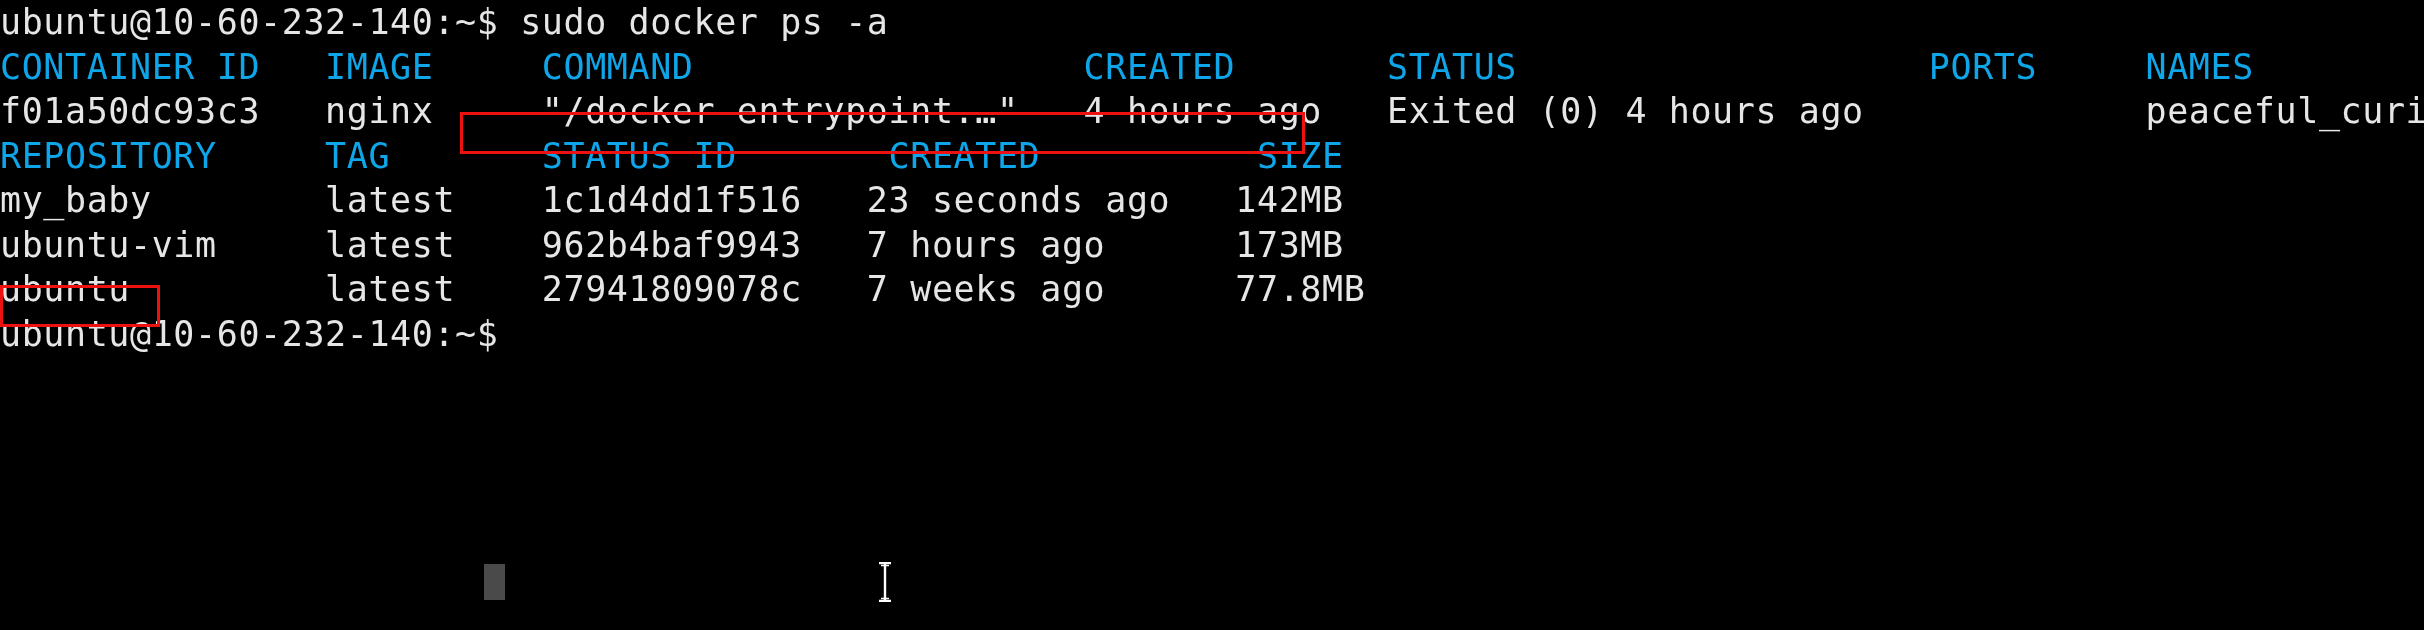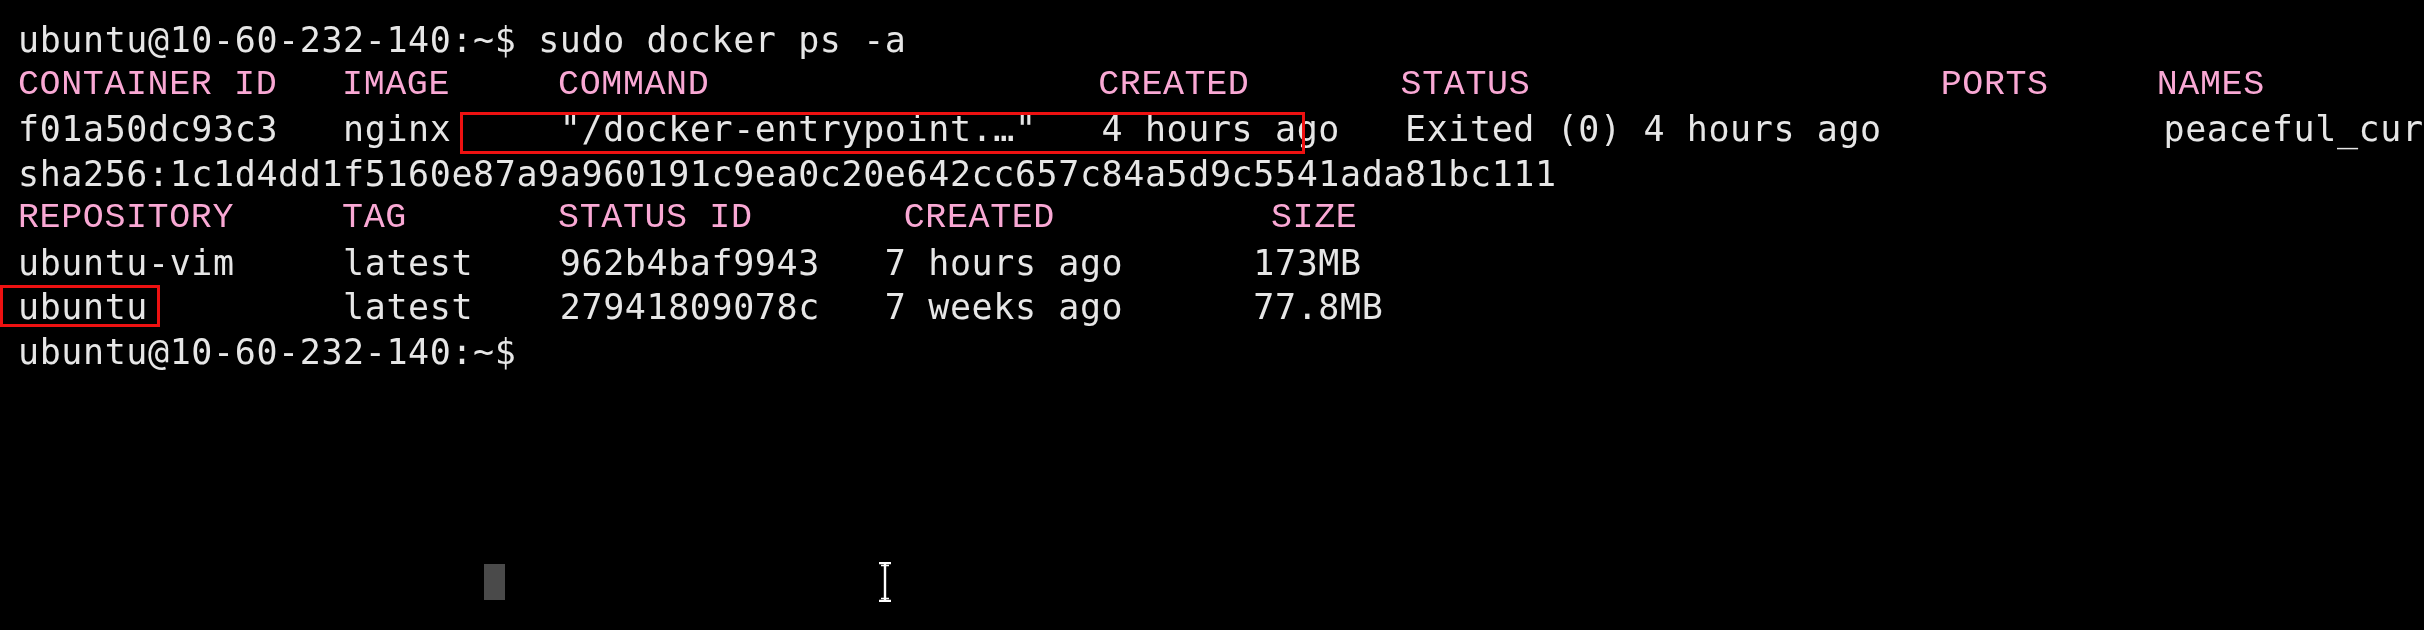--- a/index.html
+++ b/index.html
@@ -11,21 +11,21 @@
     width: 2424px;
     height: 630px;
     overflow: hidden;
     font-family: "DejaVu Sans Mono", monospace;
   }
   #terminal {
     position: relative;
     width: 2424px;
     height: 630px;
     background: #000000;
-    padding: 18px;
+    padding: 0;
     box-sizing: border-box;
   }
   .line {
     position: relative;
     height: 44.5px;
     line-height: 44.5px;
     white-space: pre;
     font-family: "DejaVu Sans Mono", monospace;
     font-size: 35px;
     letter-spacing: 0.6px;
@@ -34,22 +34,21 @@
   .line span {
     white-space: pre;
   }
   .prompt {
     color: #e6e6e6;
   }
   .cmd {
     color: #e6e6e6;
   }
   .hdr {
-    color: #f9a8d4;
-    font-family: Liberation Mono, monospace;
+    color: #0ea5e9;
   }
   .out {
     color: #e6e6e6;
   }
   
   .redbox {
     position: absolute;
     border: 3px solid #ee1111;
     box-sizing: border-box;
     pointer-events: none;
@@ -92,25 +91,25 @@
 
 <div id="terminal">
 
   <div class="line"><span class="prompt">ubuntu@10-60-232-140:~$</span><span> </span><span class="cmd">sudo docker ps -a</span></div>
 
   <div class="line hdr">CONTAINER ID   IMAGE     COMMAND                  CREATED       STATUS                   PORTS     NAMES</div>
 
   <div class="line out">f01a50dc93c3   nginx     "/docker-entrypoint.…"   4 hours ago   Exited (0) 4 hours ago             peaceful_curie</div>
 
 
-  <div class="line out">sha256:1c1d4dd1f5160e87a9a960191c9ea0c20e642cc657c84a5d9c5541ada81bc111</div>
 
 
   <div class="line hdr">REPOSITORY     TAG       STATUS ID       CREATED          SIZE</div>
 
+  <div class="line out">my_baby        latest    1c1d4dd1f516   23 seconds ago   142MB</div>
   <div class="line out">ubuntu-vim     latest    962b4baf9943   7 hours ago      173MB</div>
   <div class="line out">ubuntu         latest    27941809078c   7 weeks ago      77.8MB</div>
 
   <div class="line"><span class="prompt">ubuntu@10-60-232-140:~$</span></div>
 
   <div class="redbox" id="box-commit"></div>
   <div class="redbox" id="box-mybaby"></div>
 
   <div id="cursor"></div>
 

